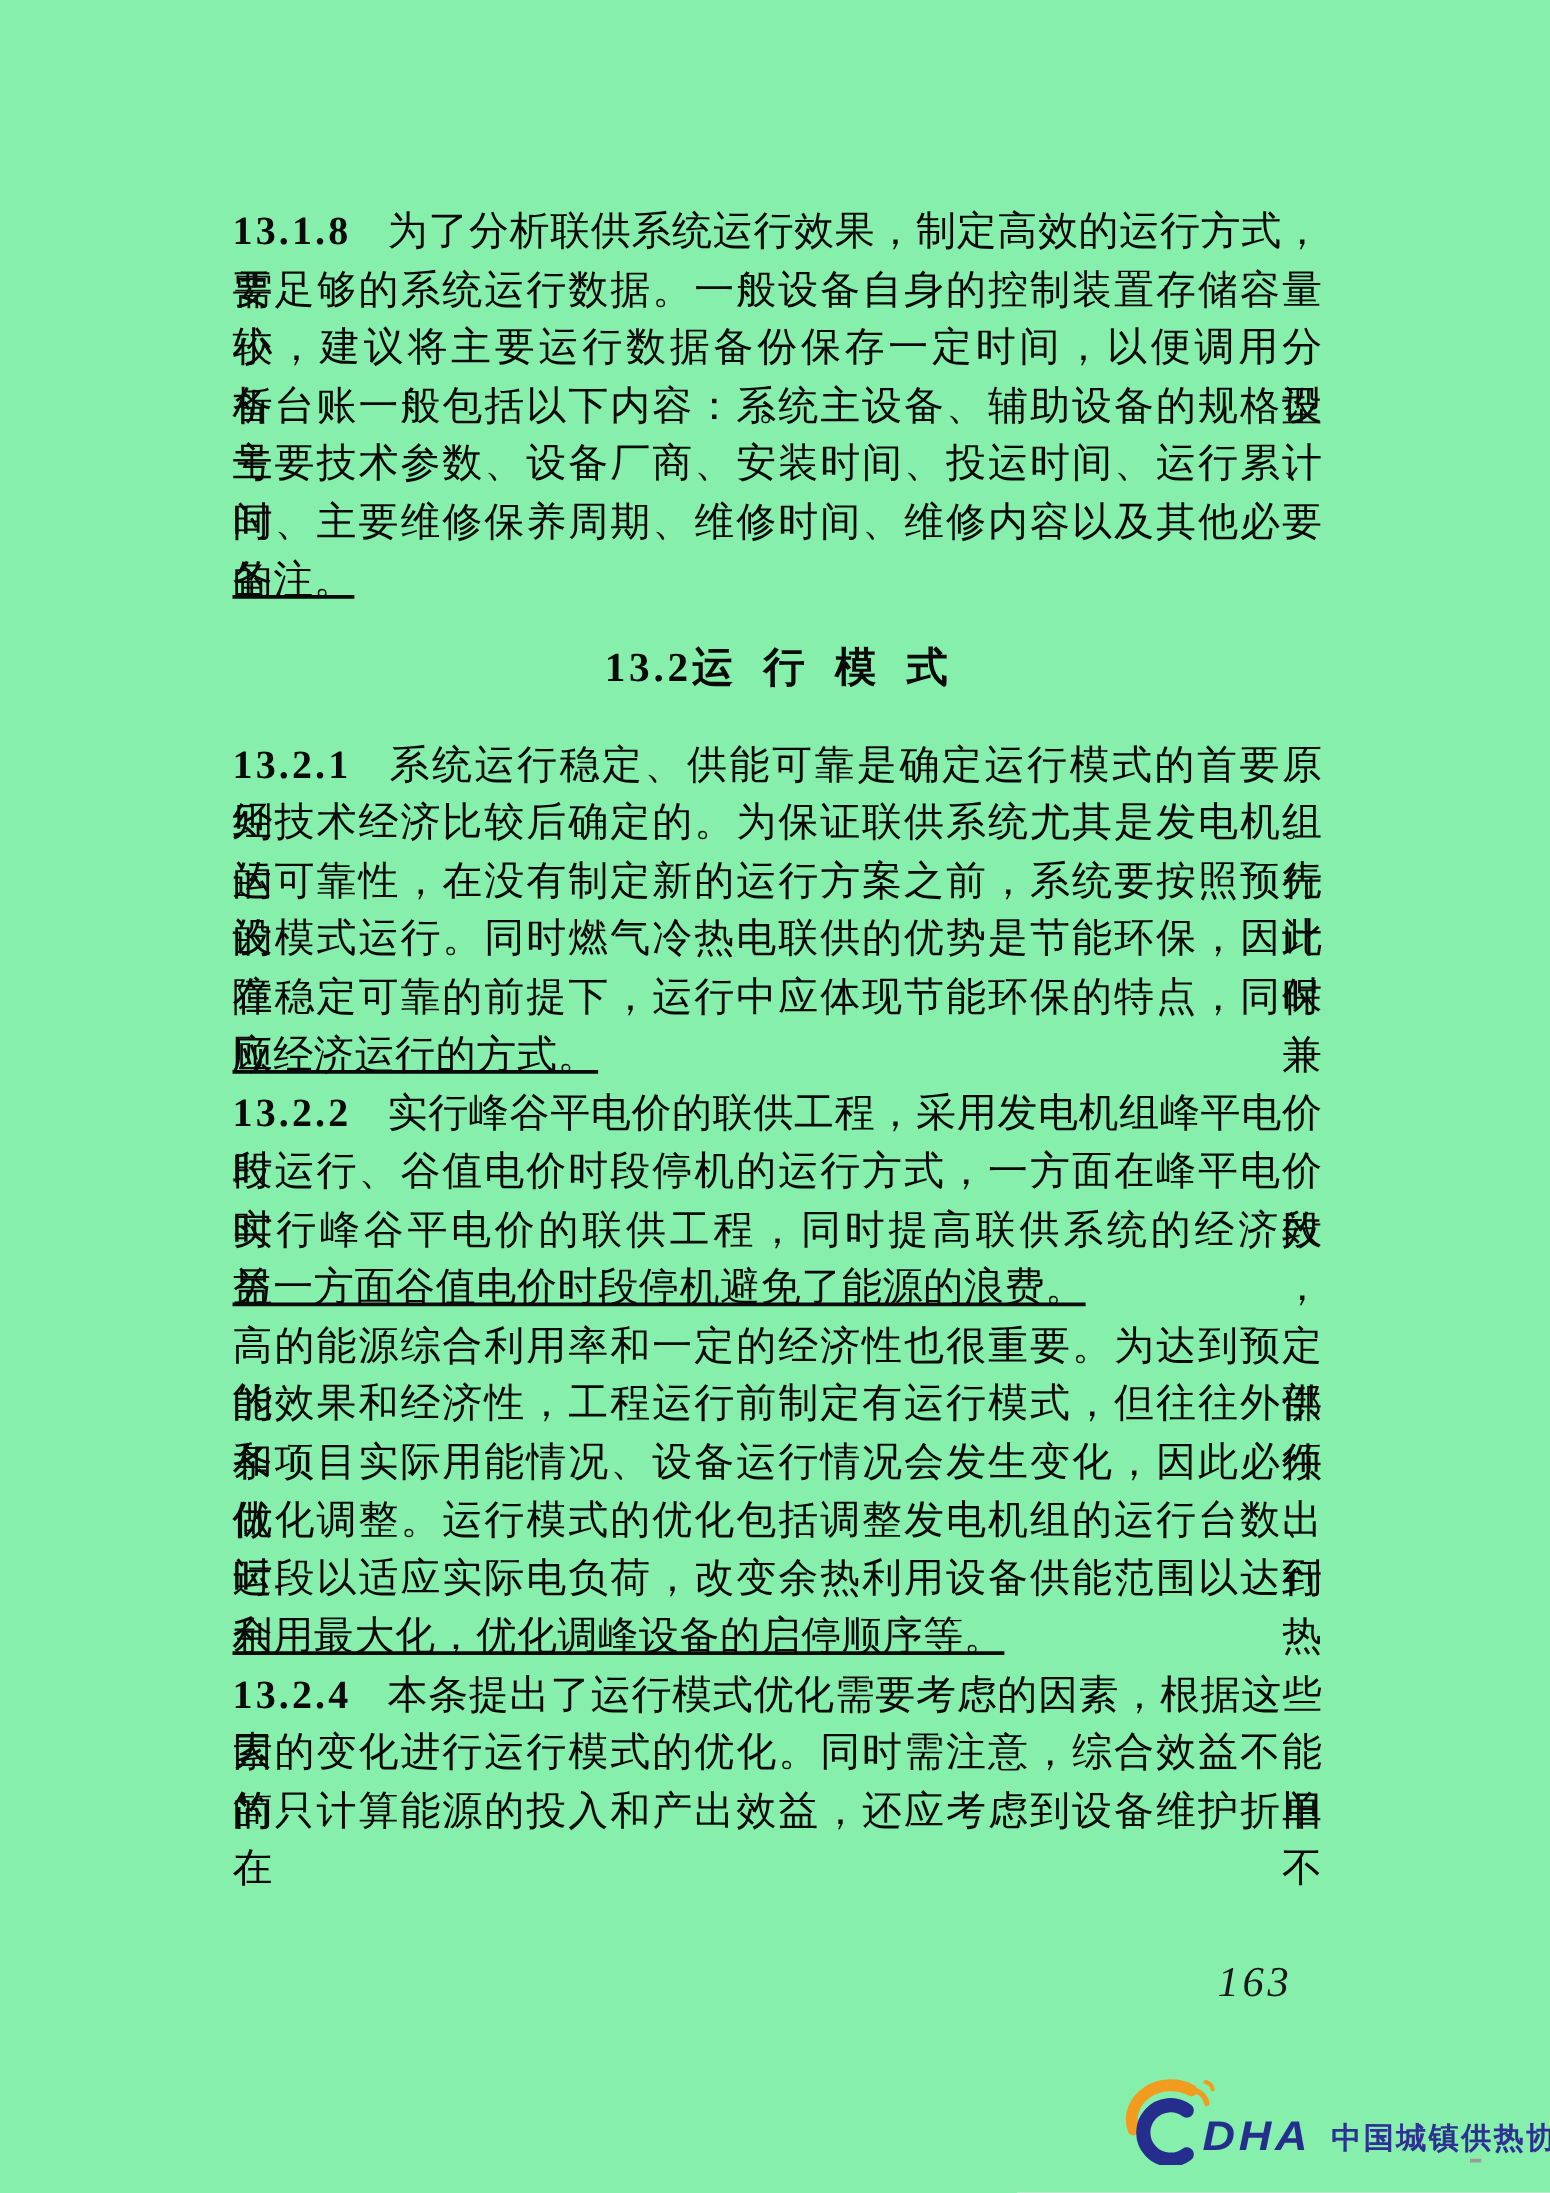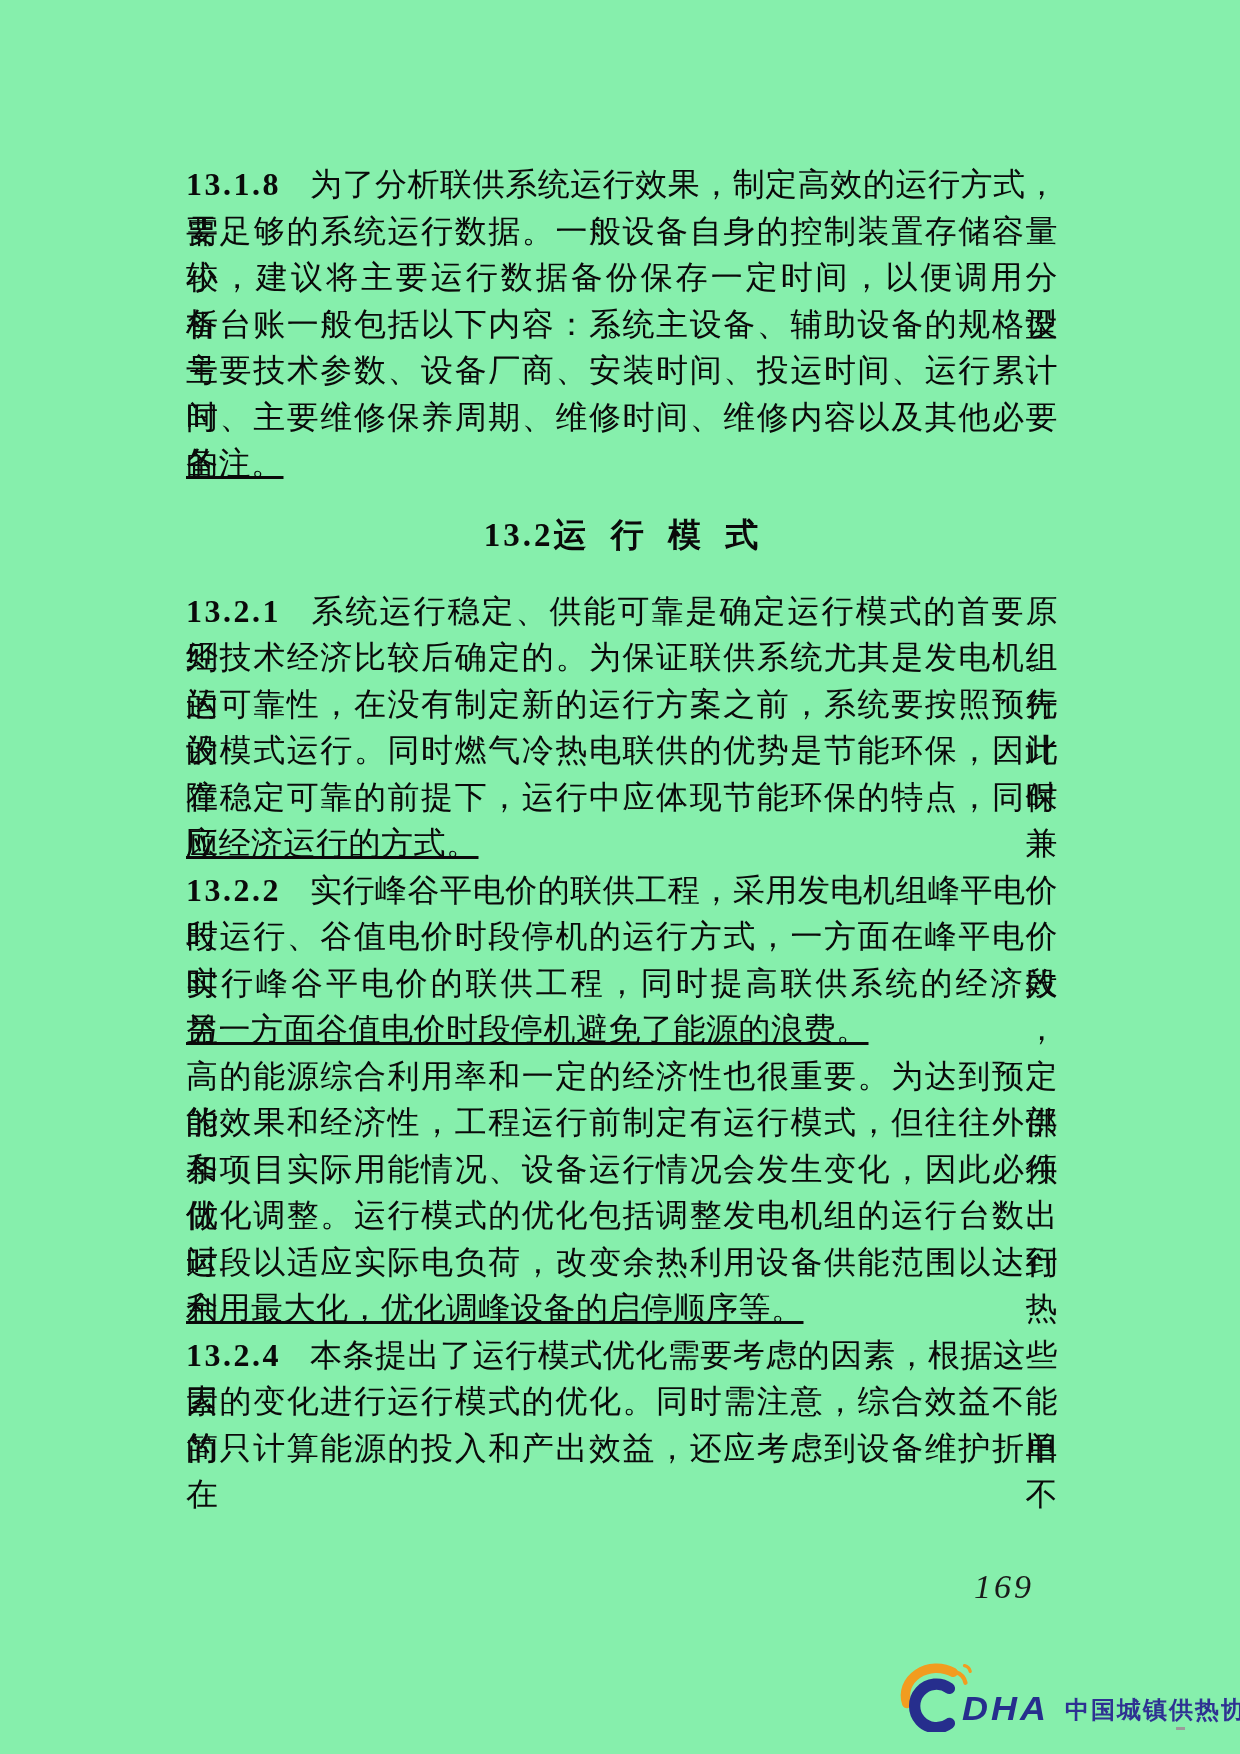--- a/index.html
+++ b/index.html
@@ -138,21 +138,21 @@
         <div class="line">时段以适应实际电负荷，改变余热利用设备供能范围以达到余热</div>
         <div class="line left">利用最大化，优化调峰设备的启停顺序等。</div>
       </div>
       <div class="para">
         <div class="line"><span class="clause-num">13.2.4</span><span class="gap"></span>本条提出了运行模式优化需要考虑的因素，根据这些因</div>
         <div class="line">素的变化进行运行模式的优化。同时需注意，综合效益不能简单</div>
         <div class="line">的只计算能源的投入和产出效益，还应考虑到设备维护折旧在不</div>
       </div>
     </div>
 
-  <div class="page-number">169</div>
+  <div class="page-number">163</div>
 
   <div class="footer-logo">
     <svg class="logo-mark" viewBox="0 0 80 76" xmlns="http://www.w3.org/2000/svg">
       <path d="M7,46 A33,29 0 0 1 56,13" fill="none" stroke="#f29c1f" stroke-width="10" stroke-linecap="round"></path>
       <path d="M59,13 A15,15 0 0 1 69,24" fill="none" stroke="#f29c1f" stroke-width="4.5" stroke-linecap="round"></path>
       <path d="M68,6 A8,8 0 0 1 74,12" fill="none" stroke="#f29c1f" stroke-width="3.5" stroke-linecap="round"></path>
       <path d="M52,30 A23,23 0 1 0 52,67" fill="none" stroke="#262e8d" stroke-width="12" stroke-linecap="round"></path>
     </svg>
     <span class="logo-abbr">DHA</span>
     <span class="logo-name">中国城镇供热协会</span>

